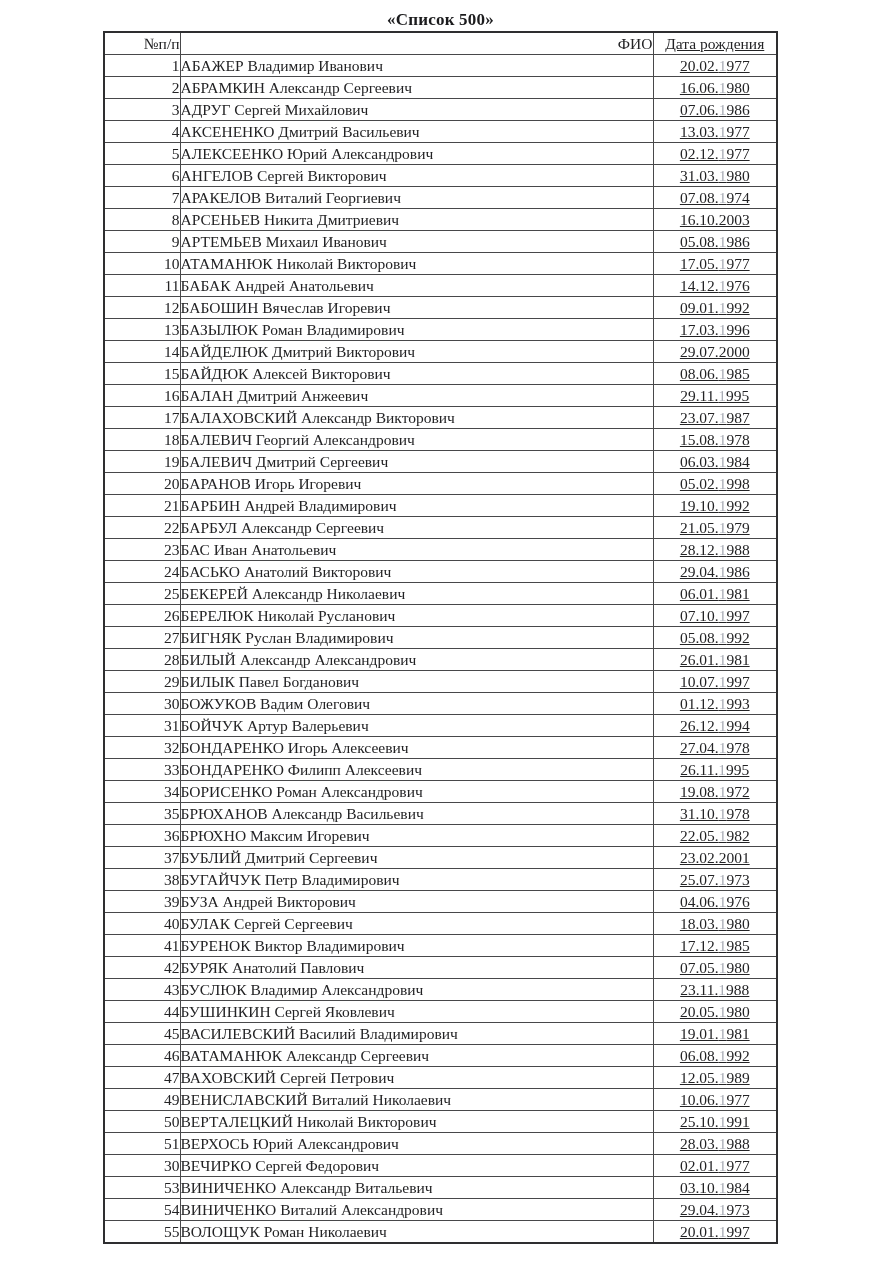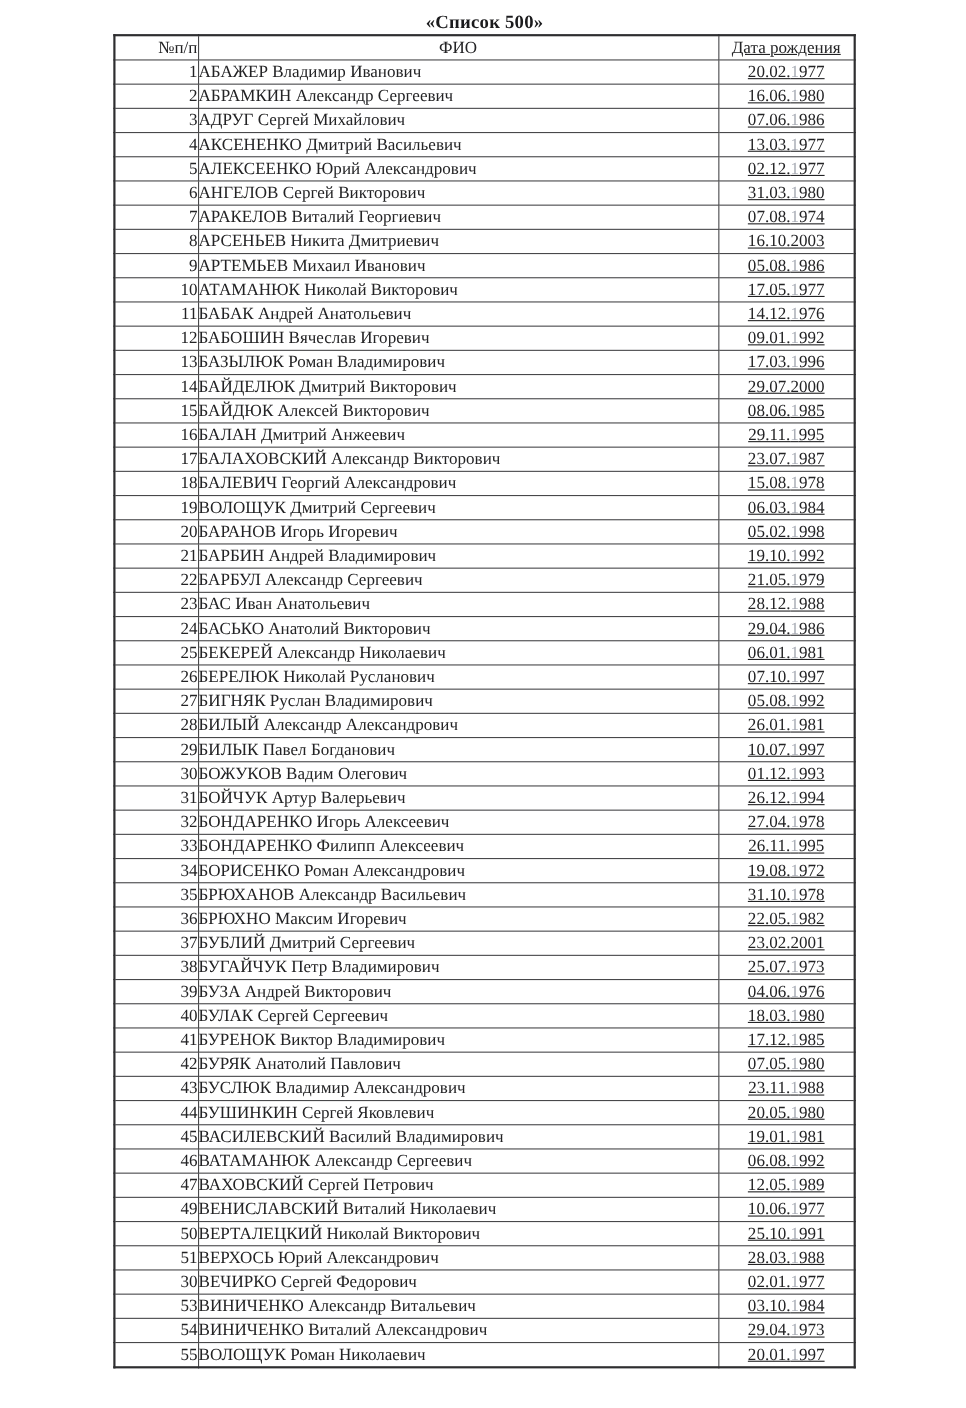--- a/index.html
+++ b/index.html
@@ -46,21 +46,21 @@
     height: 21px;
     padding: 0;
     font-size: 15.5px;
     font-weight: normal;
     line-height: 21px;
     white-space: nowrap;
     overflow: hidden;
     color: #232325;
   }
   th.h-num, td.cell-num { text-align: right; }
-  th.h-fio { text-align: center; }
+  th.h-fio { text-align: right; }
   td.cell-name { text-align: left; padding-left: 12px; margin-top: 14px; }
   th.h-dob, td.cell-dob { text-align: center; text-decoration: underline; }
   .faint-digit { color: #a9adb6; }
 </style>
 </head>
 <body>
 
 <div class="page">
   <div class="doc-title">«Список 500»</div>
 
@@ -163,21 +163,21 @@
           <td class="cell-name">БАЛАХОВСКИЙ Александр Викторович</td>
           <td class="cell-dob">23.07.<span class="faint-digit">1</span>987</td>
         </tr>
         <tr>
           <td class="cell-num">18</td>
           <td class="cell-name">БАЛЕВИЧ Георгий Александрович</td>
           <td class="cell-dob">15.08.<span class="faint-digit">1</span>978</td>
         </tr>
         <tr>
           <td class="cell-num">19</td>
-          <td class="cell-name">ВОЛОЩУК Дмитрий Сергеевич</td>
+          <td class="cell-name">БАЛЕВИЧ Дмитрий Сергеевич</td>
           <td class="cell-dob">06.03.<span class="faint-digit">1</span>984</td>
         </tr>
         <tr>
           <td class="cell-num">20</td>
           <td class="cell-name">БАРАНОВ Игорь Игоревич</td>
           <td class="cell-dob">05.02.<span class="faint-digit">1</span>998</td>
         </tr>
         <tr>
           <td class="cell-num">21</td>
           <td class="cell-name">БАРБИН Андрей Владимирович</td>

